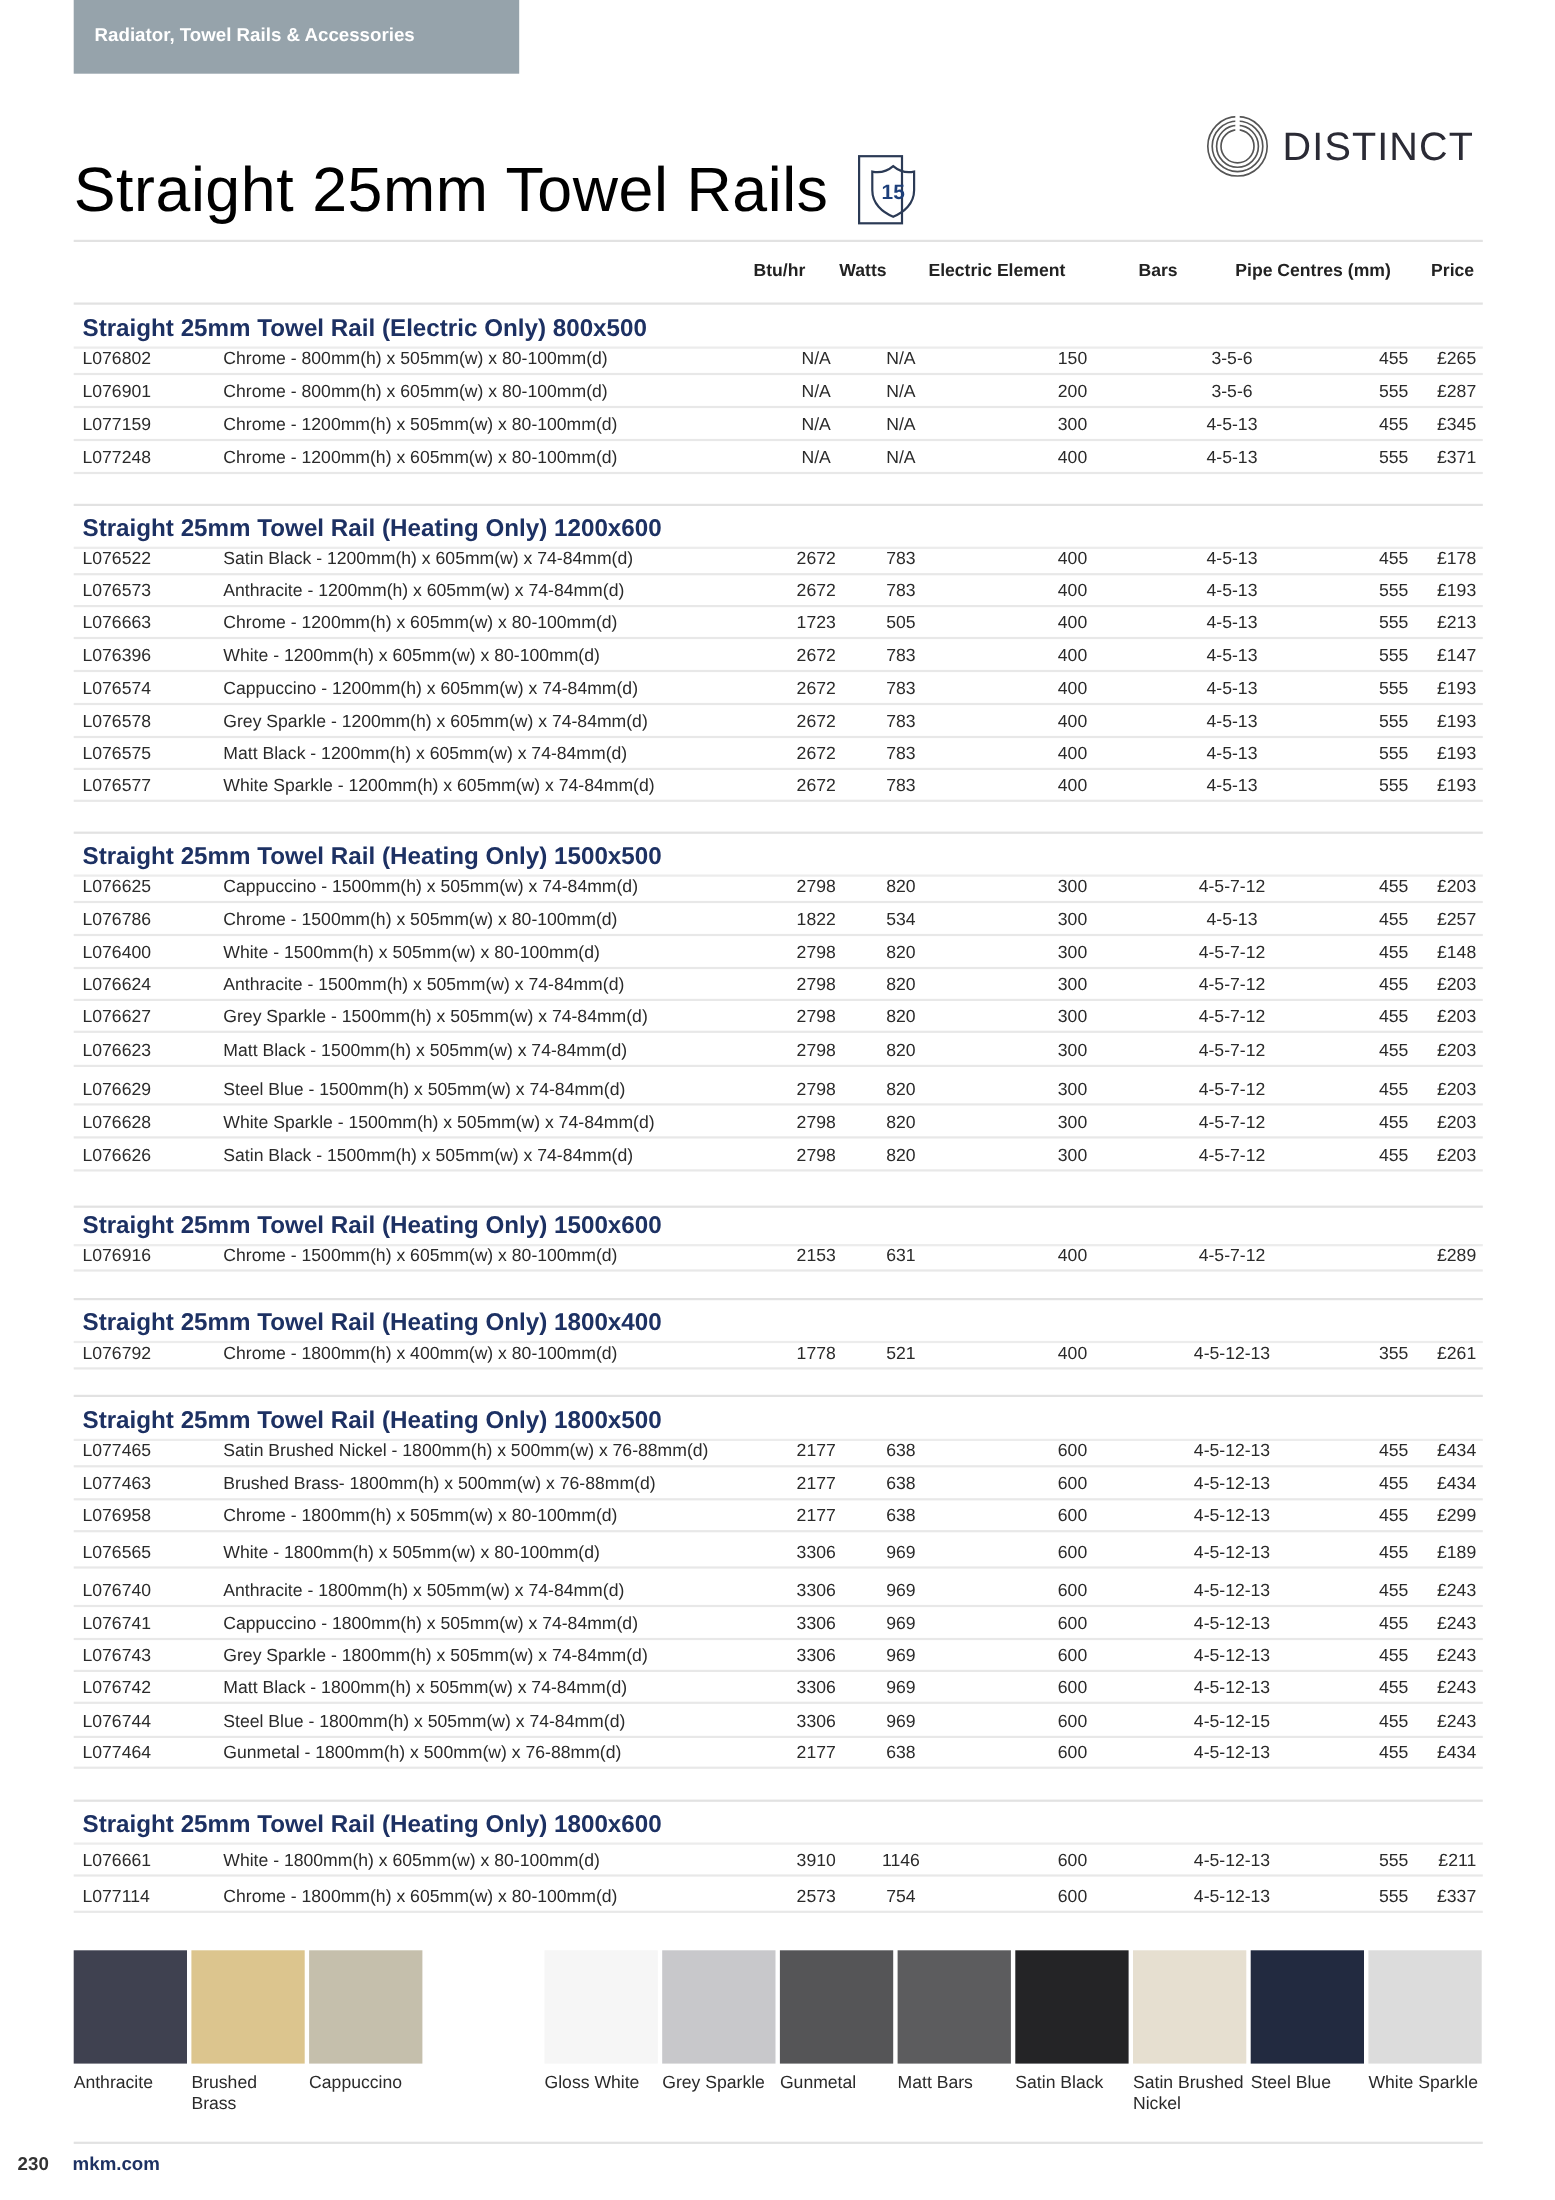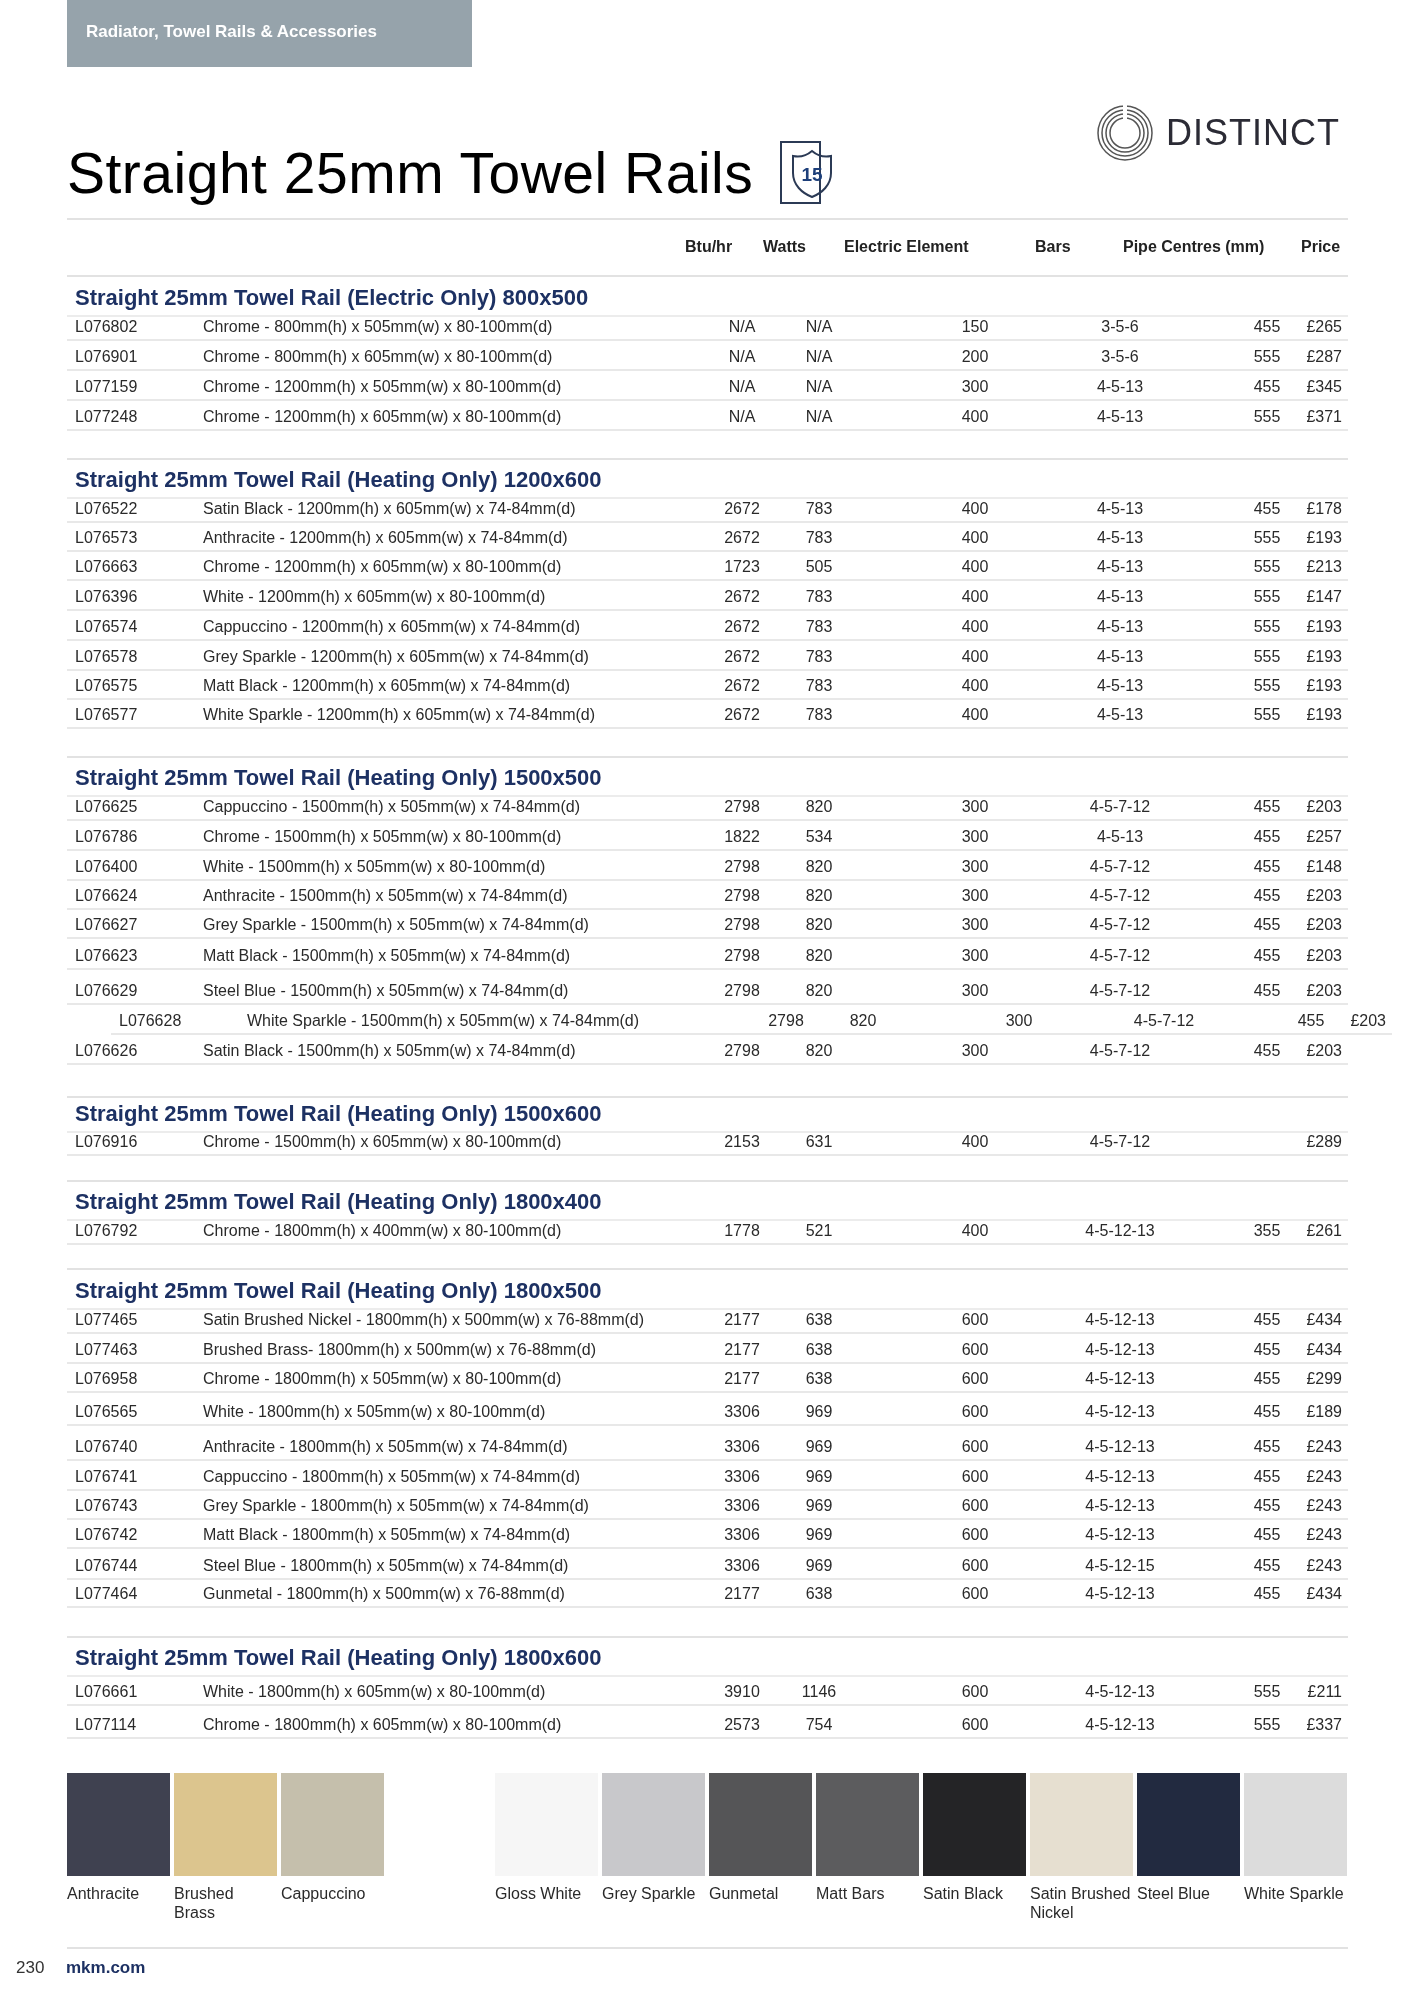--- a/index.html
+++ b/index.html
@@ -35,21 +35,21 @@
   .c-bars { left: 978px; width: 150px; text-align: center; }
   .c-pipe { left: 1130px; width: 140px; text-align: center; }
   .c-price{ left: 1170px; width: 105px; text-align: right; }
 
   .swatches { position: absolute; left: 67px; top: 1773px; width: 1281px; height: 180px; }
   .swatch { position: absolute; top: 0; width: 103px; }
   .swatch .chip { width: 103px; height: 103px; }
   .swatch .label { margin-top: 8px; font-size: 16px; color: #2a2a2a; line-height: 19px; width: 103px; }
 
   .footer-rule { position: absolute; left: 67px; top: 1947px; width: 1281px; height: 2px; background: #e2e2e2; }
-  .page-num { position: absolute; left: 16px; top: 1958px; font-size: 17px; color: #333; }
+  .page-num { position: absolute; left: 16px; top: 1958px; font-size: 17px; color: #333; font-weight: bold; }
   .site { position: absolute; left: 66px; top: 1958px; font-size: 17px; font-weight: bold; color: #1d3163; }
 </style>
 </head>
 <body>
 
 <div class="top-tab">
   <span>Radiator, Towel Rails &amp; Accessories</span>
 </div>
 
 <h1 class="page-title">Straight 25mm Towel Rails</h1>
@@ -295,21 +295,21 @@
       <span class="c-code">L076629</span>
       <span class="c-desc">Steel Blue - 1500mm(h) x 505mm(w) x 74-84mm(d)</span>
       <span class="c-btu">2798</span>
       <span class="c-watt">820</span>
       <span class="c-el">300</span>
       <span class="c-bars">4-5-7-12</span>
       <span class="c-pipe">455</span>
       <span class="c-price">£203</span>
       <div class="line"></div>
     </div>
-    <div class="row" style="top: 1007px; margin-left: 44px;">
+    <div class="row" style="top: 1007px;">
       <span class="c-code">L076628</span>
       <span class="c-desc">White Sparkle - 1500mm(h) x 505mm(w) x 74-84mm(d)</span>
       <span class="c-btu">2798</span>
       <span class="c-watt">820</span>
       <span class="c-el">300</span>
       <span class="c-bars">4-5-7-12</span>
       <span class="c-pipe">455</span>
       <span class="c-price">£203</span>
       <div class="line"></div>
     </div>

